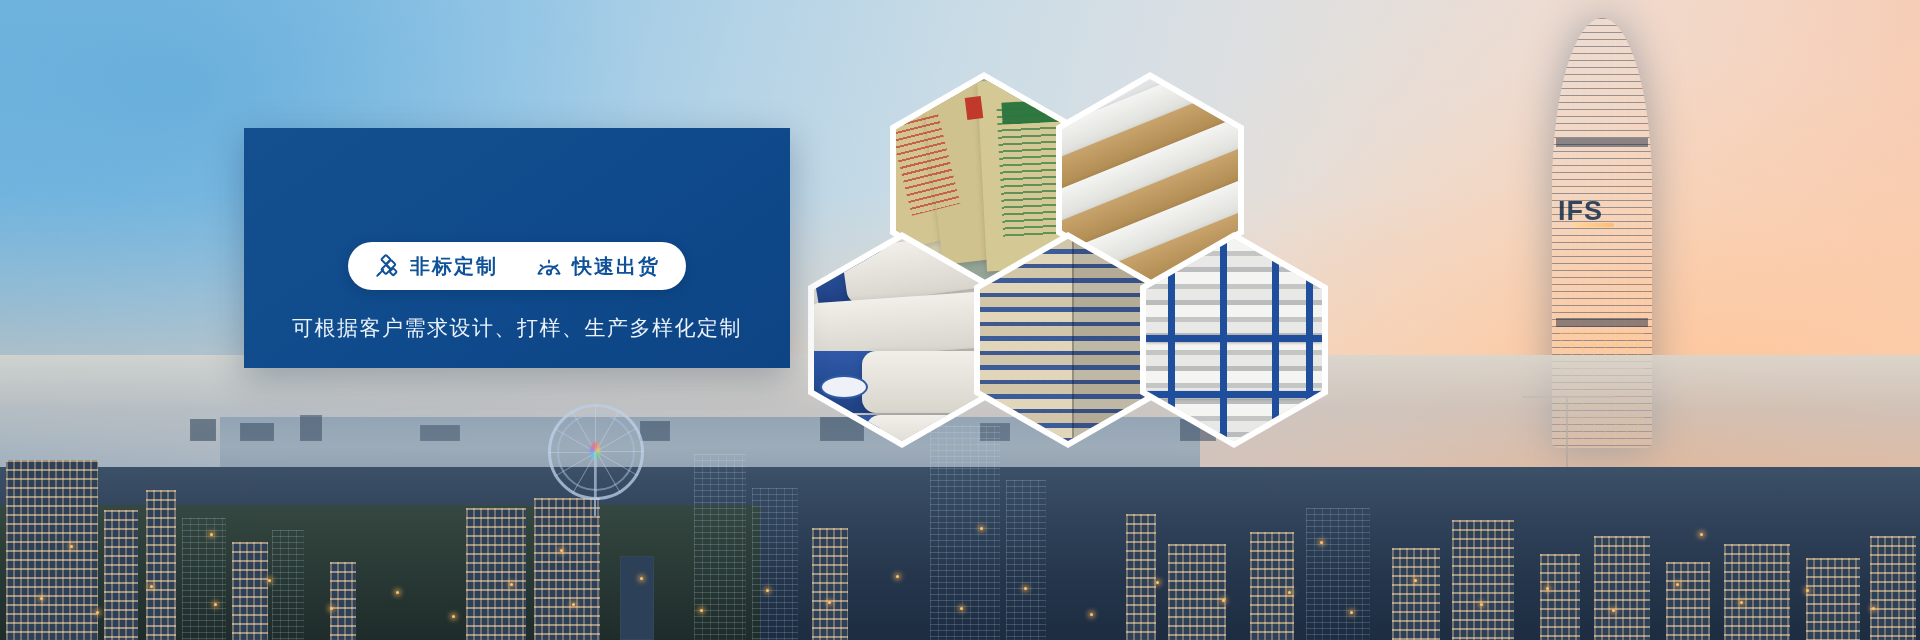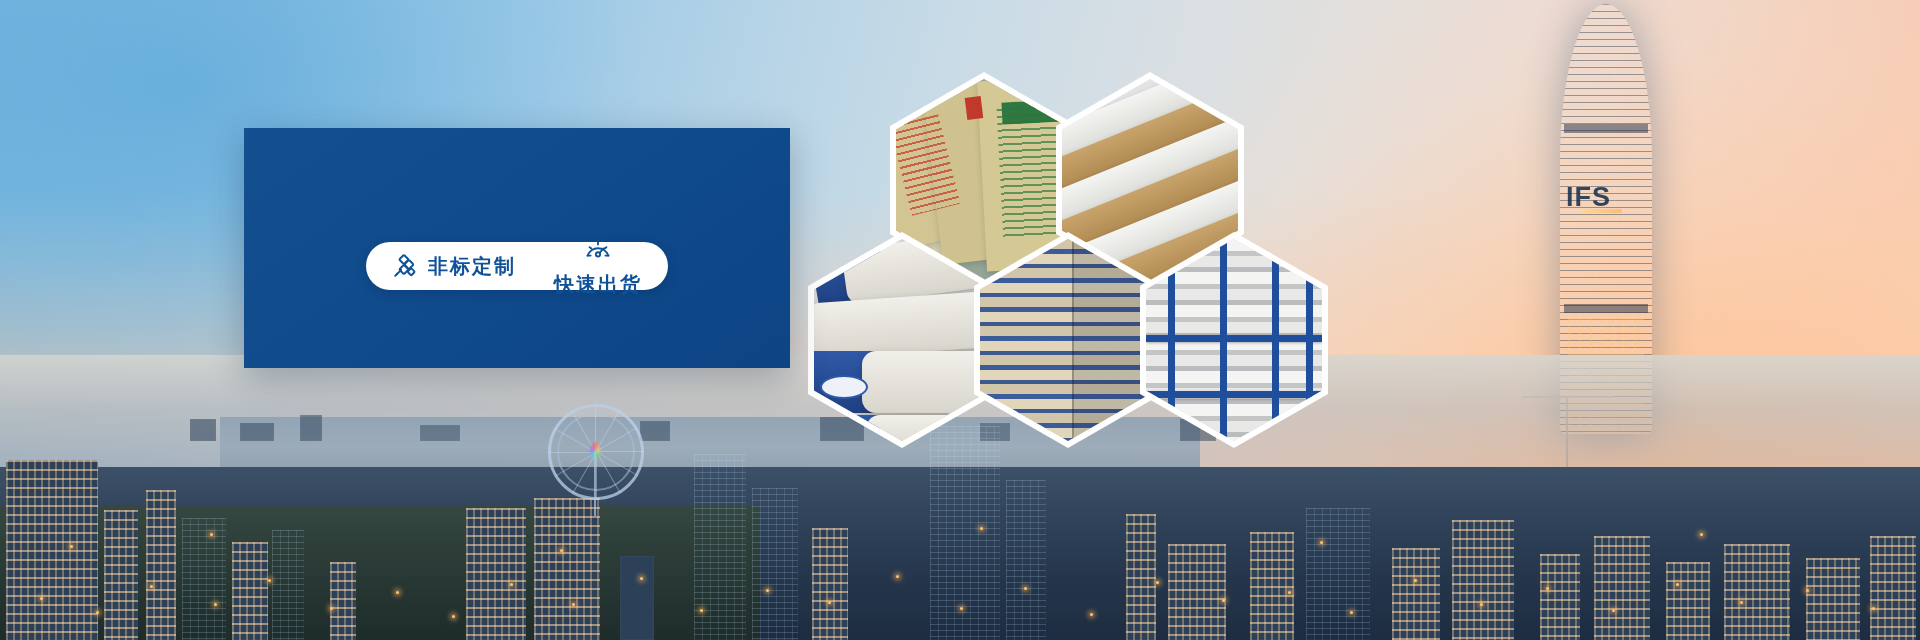--- a/index.html
+++ b/index.html
@@ -96,21 +96,21 @@
   .ferris .rim{position:absolute;inset:0;border-radius:50%;border:3px solid rgba(190,210,235,.75);}
   .ferris .rim2{position:absolute;inset:9px;border-radius:50%;border:2px solid rgba(170,195,225,.5);}
   .ferris .spk{position:absolute;left:50%;top:50%;width:1px;height:48px;background:rgba(200,215,240,.45);
     transform-origin:0 0;}
   .ferris .leg{position:absolute;left:46px;top:50%;width:2px;height:64px;background:rgba(180,200,225,.7);}
   .ferris .col{position:absolute;left:42px;top:40%;width:10px;height:18px;border-radius:50%;
     background:conic-gradient(#ff6b6b,#ffd166,#6bd96b,#5ac8fa,#9b6bff,#ff6b6b);opacity:.75;filter:blur(1px);}
 
   
   .tower{
-    position:absolute;right:268px;top:4px;width:92px;height:430px;
+    position:absolute;right:268px;top:18px;width:100px;height:430px;
     border-radius:50px 50px 6px 6px / 170px 170px 6px 6px;
     background:linear-gradient(100deg,#1d4f84 0%,#2a639b 28%,#2f6fa8 48%,#27598c 74%,#1b4371 100%);
     background-image:
       repeating-linear-gradient(to bottom,rgba(12,38,66,0.40) 0 1px,transparent 1px 7px),
       repeating-linear-gradient(to right,rgba(255,255,255,0.06) 0 1px,transparent 1px 9px);
     box-shadow:0 0 40px rgba(20,60,100,.35);
   }
   .tower .band{position:absolute;left:4px;right:4px;height:9px;background:rgba(10,32,58,.45);}
   .tower .ifs{
     position:absolute;left:6px;top:178px;color:rgba(16,44,74,.85);
@@ -141,21 +141,21 @@
   }
   .pill{
     position:absolute;left:50%;top:114px;transform:translateX(-50%);
     display:flex;align-items:center;gap:0;
     background:#ffffff;border-radius:999px;
     height:48px;padding:0 26px;
     box-shadow:0 3px 12px rgba(6,28,56,.22);
   }
   .feat{display:flex;align-items:center;gap:10px;color:#10529a;
     font-size:20px;font-weight:700;letter-spacing:2px;white-space:nowrap;}
-  .feat + .feat{margin-left:38px;flex-direction:column;}
+  .feat + .feat{margin-left:38px;}
   .feat svg{display:block;flex:0 0 auto;}
   .subline{
     position:absolute;left:0;right:0;top:186px;text-align:center;
     color:#eaf2fb;font-size:21px;letter-spacing:1.5px;white-space:nowrap;font-weight:400;
   }
 
   
   .hexes{position:absolute;left:800px;top:72px;width:520px;height:380px;}
   .hex{
     position:absolute;width:188px;height:216px;
@@ -445,15 +445,16 @@
             <path d="M2.6 20.6 L5.6 20.6 M23.4 20.6 L20.4 20.6"></path>
             <path d="M4.6 12.2 L6.4 13.6 M13 7.4 L13 9.6 M21.4 12.2 L19.6 13.6"></path>
             <circle cx="13" cy="19.4" r="2.1"></circle>
             <path d="M14.6 18 L18.4 13.4"></path>
           </svg>
         </span>
         <span>快速出货</span>
       </div>
     </div>
 
+    <div class="subline">可根据客户需求设计、打样、生产多样化定制</div>
   </div>
 
 </div>
 
 </body></html>

